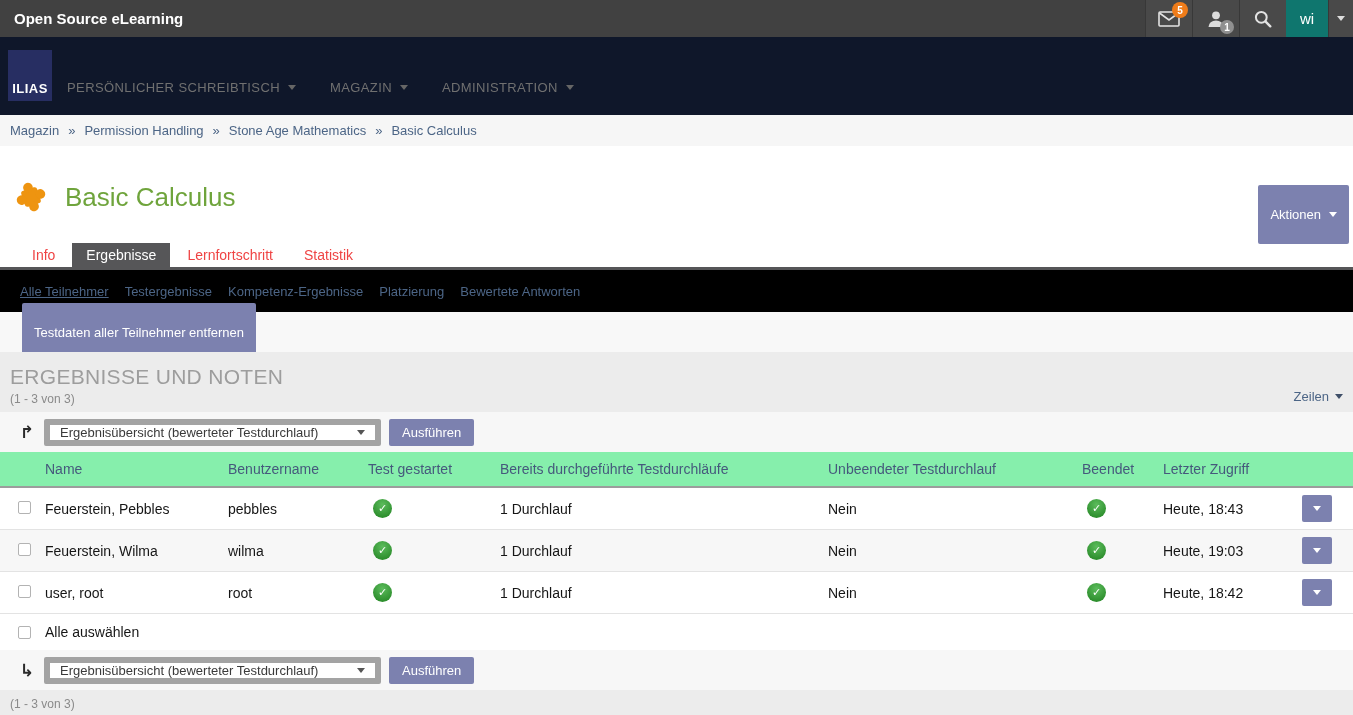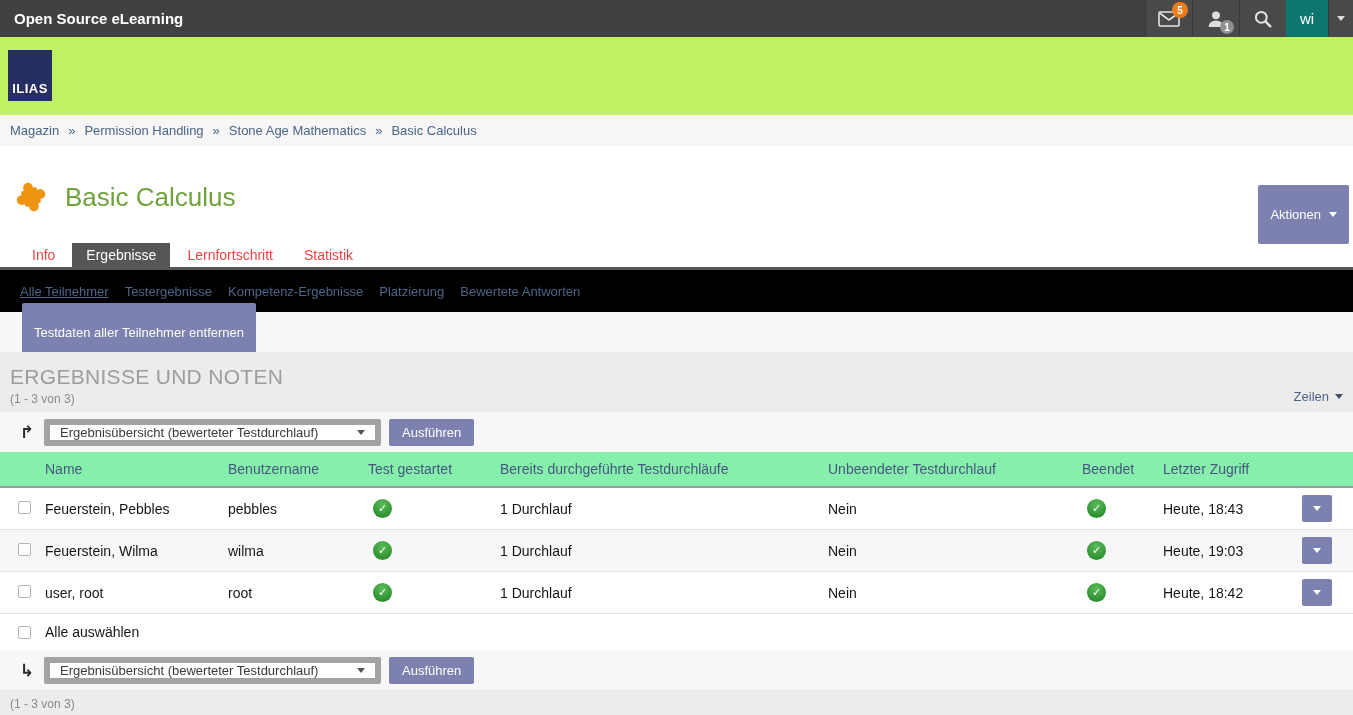--- a/index.html
+++ b/index.html
@@ -25,21 +25,21 @@
                  display:flex; align-items:center; justify-content:center; cursor:pointer; }
   
   .caret { display:inline-block; width:0; height:0;
            border-left:4px solid transparent; border-right:4px solid transparent;
            border-top:5px solid #666; }
   .caret.white { border-top-color:#fff; }
   .caret.light { border-top-color:#ddd; }
   .caret.slate { border-top-color:#3f4f68; }
   .caret.dark  { border-top-color:#555; }
   
-  .header { height:78px; background:#bef264; position:relative; }
+  .header { height:78px; background:#0f172a; position:relative; }
   .logo { position:absolute; left:8px; top:13px; width:44px; height:51px; background:#272e62;
           color:#fff; font-weight:bold; font-size:13px; letter-spacing:0.5px;
           display:flex; align-items:flex-end; justify-content:center; padding-bottom:5px; cursor:pointer; }
   .nav { position:absolute; left:67px; top:43px; display:flex; gap:34px; }
   .nav-item { color:#707070; font-size:13px; letter-spacing:0.4px; display:flex; align-items:center; gap:8px; cursor:pointer; }
   
   .breadcrumb { height:31px; background:#f6f6f6; display:flex; align-items:center;
                 padding-left:10px; font-size:13px; color:#4c6586; gap:9px; }
   .crumb { cursor:pointer; }
   .crumb-sep { color:#4c6586; }
@@ -127,20 +127,34 @@
     </div>
     <div class="avatar-cell">wi</div>
     <div class="tcell-caret">
       <span class="caret light"></span>
     </div>
   </div>
 </div>
 
 <div class="header">
   <div class="logo">ILIAS</div>
+  <div class="nav">
+    <div class="nav-item">
+      <span>PERSÖNLICHER SCHREIBTISCH</span>
+      <span class="caret"></span>
+    </div>
+    <div class="nav-item">
+      <span>MAGAZIN</span>
+      <span class="caret"></span>
+    </div>
+    <div class="nav-item">
+      <span>ADMINISTRATION</span>
+      <span class="caret"></span>
+    </div>
+  </div>
 </div>
 
 <div class="breadcrumb">
   <span class="crumb">Magazin</span>
   <span class="crumb-sep">»</span>
   <span class="crumb">Permission Handling</span>
   <span class="crumb-sep">»</span>
   <span class="crumb">Stone Age Mathematics</span>
   <span class="crumb-sep">»</span>
   <span class="crumb">Basic Calculus</span>

